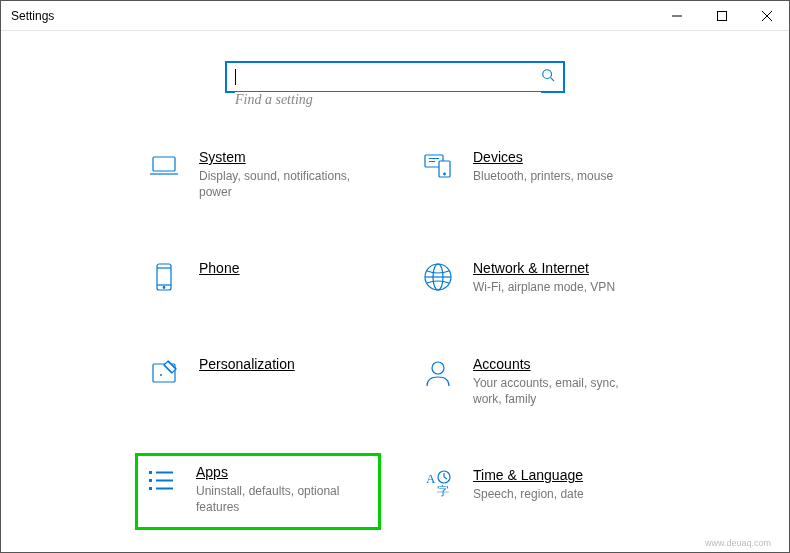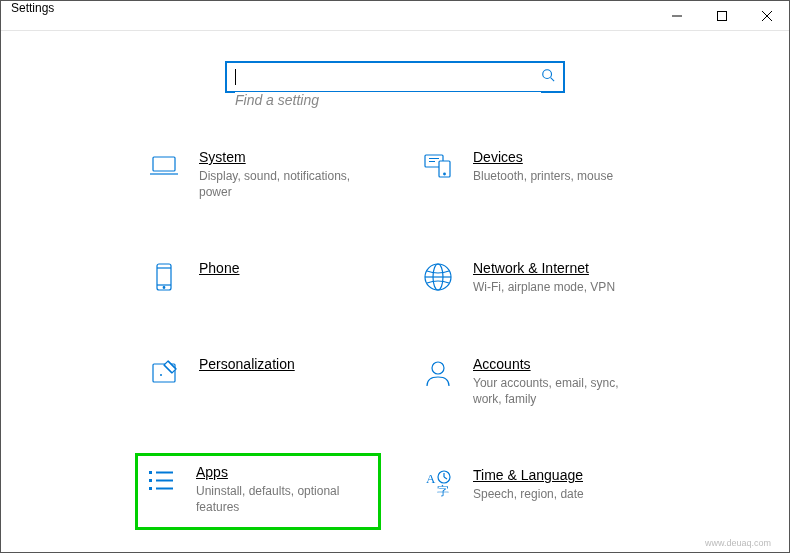--- a/index.html
+++ b/index.html
@@ -12,20 +12,21 @@
       background: #ffffff;
       width: 790px;
       height: 553px;
       overflow: hidden;
       position: relative;
       border: 1px solid #555;
     }
     .titlebar {
       height: 30px;
       display: flex;
+      align-items: center;
       justify-content: space-between;
       padding-left: 10px;
       border-bottom: 1px solid #e5e5e5;
     }
     .titlebar-title {
       font-size: 12px;
       color: #000;
     }
     .window-controls {
       display: flex;
@@ -59,21 +60,21 @@
       align-items: center;
       padding: 0 8px;
       position: relative;
     }
     .search-box input {
       flex: 1;
       border: none;
       outline: none;
       font-size: 14px;
       color: #b91c1c;
-      font-family: Liberation Sans, sans-serif;
+      font-family: Liberation Serif, serif;
       margin-top: 45px;
     }
     .search-box input::placeholder {
       color: #888;
       font-style: italic;
     }
     .search-icon {
       color: #0078d7;
     }
     .cursor-bar {

